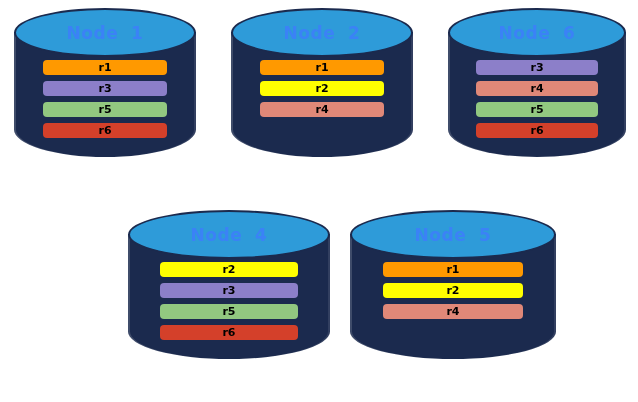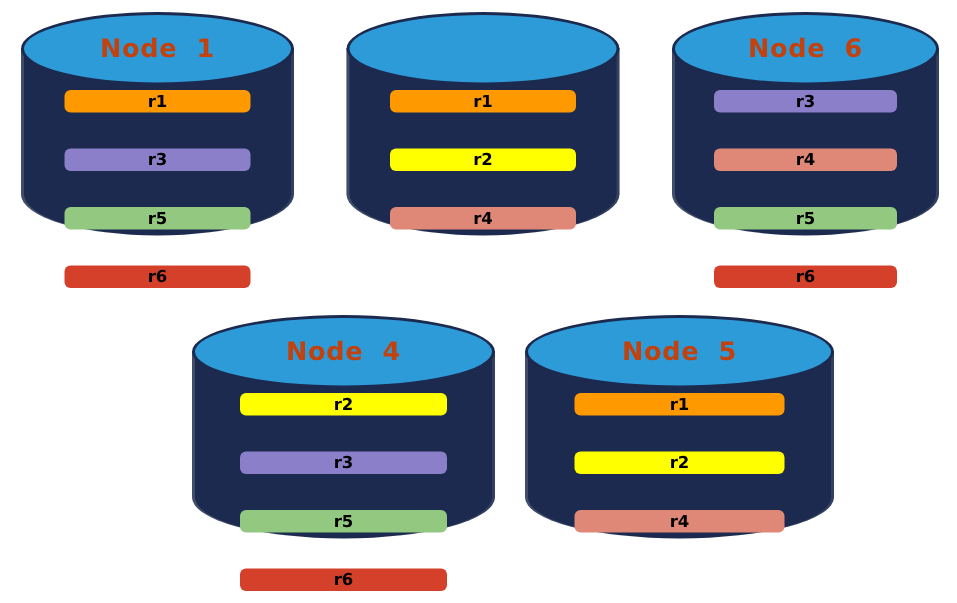--- a/index.html
+++ b/index.html
@@ -53,40 +53,40 @@
 
   .node-label {
     position: absolute;
     left: 0;
     top: 0;
     width: 100%;
     height: 49px;
     display: flex;
     align-items: center;
     justify-content: center;
-    color: #c2410c;
+    color: #3b82f6;
     font-weight: bold;
     font-size: 17px;
     letter-spacing: 0.5px;
     z-index: 4;
     white-space: pre;
     user-select: none;
   }
 
   
   .records {
     position: absolute;
     left: 0;
     top: 52px;
     width: 100%;
     z-index: 5;
     display: flex;
     flex-direction: column;
     align-items: center;
-    gap: 24px;
+    gap: 6px;
   }
 
   .record-bar {
     width: 68%;
     height: 15px;
     border-radius: 4px;
     display: flex;
     align-items: center;
     justify-content: center;
     font-size: 11px;
@@ -108,20 +108,21 @@
       <div class="records">
         <div class="record-bar" style="background: rgb(255, 153, 0);">r1</div>
         <div class="record-bar" style="background: rgb(140, 127, 201);">r3</div>
         <div class="record-bar" style="background: rgb(146, 200, 128);">r5</div>
         <div class="record-bar" style="background: rgb(212, 64, 42);">r6</div>
       </div>
     </div>
     <div class="node" style="left: 231px; top: 8px; width: 182px; height: 180px;">
       <div class="cyl-body" style="background: rgb(27, 42, 78);"></div>
       <div class="cyl-top" style="background: rgb(46, 155, 217); border-color: rgb(27, 42, 78);"></div>
+      <div class="node-label">Node  2</div>
       <div class="records">
         <div class="record-bar" style="background: rgb(255, 153, 0);">r1</div>
         <div class="record-bar" style="background: rgb(255, 255, 0);">r2</div>
         <div class="record-bar" style="background: rgb(224, 136, 120);">r4</div>
       </div>
     </div>
     <div class="node" style="left: 448px; top: 8px; width: 178px; height: 180px;">
       <div class="cyl-body" style="background: rgb(27, 42, 78);"></div>
       <div class="cyl-top" style="background: rgb(46, 155, 217); border-color: rgb(27, 42, 78);"></div>
       <div class="node-label">Node  6</div>

